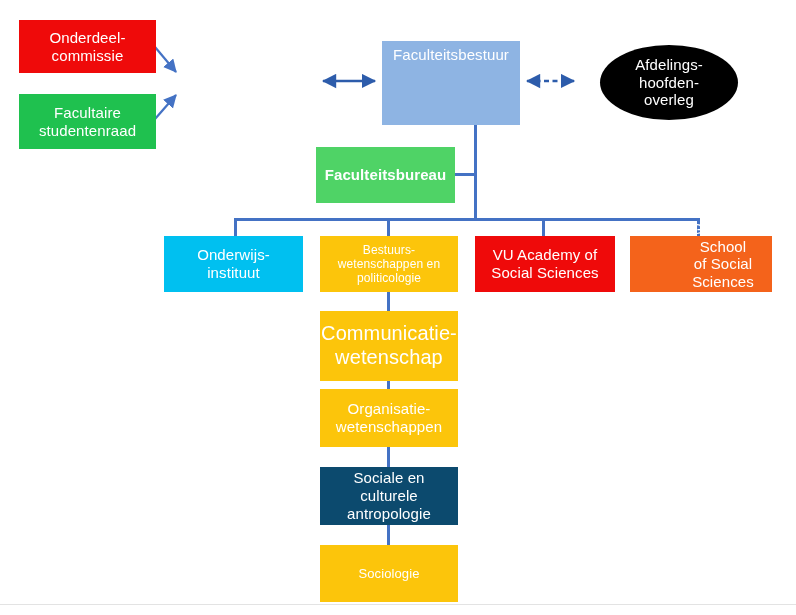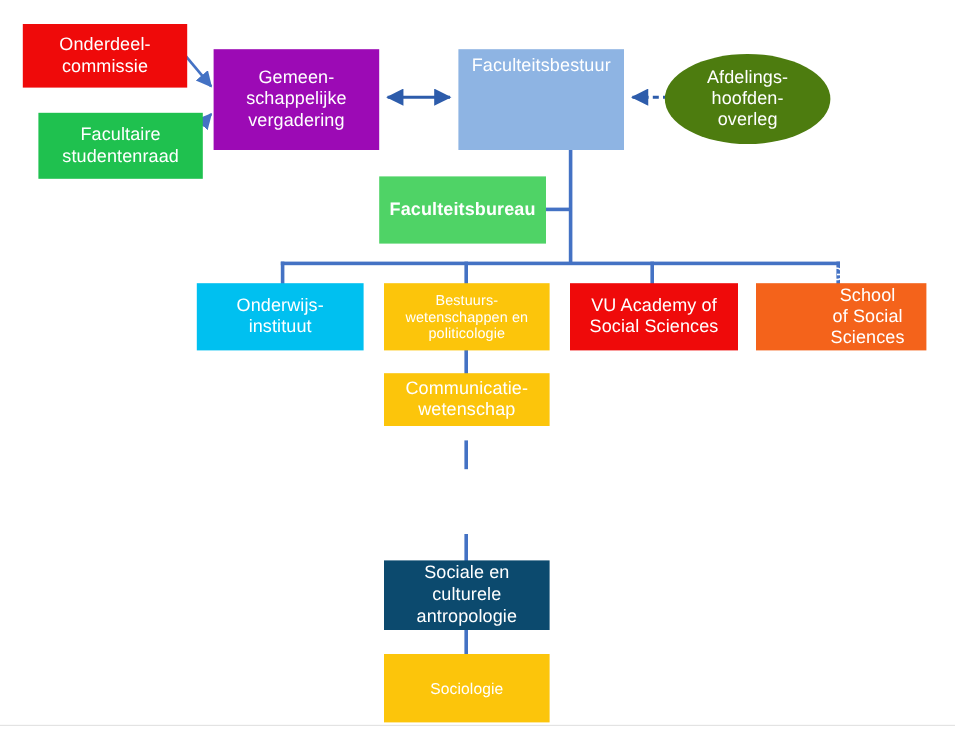--- a/index.html
+++ b/index.html
@@ -99,54 +99,53 @@
   <div class="line vline" style="left:697px; top:218px; height:20px;"></div>
 
   <div class="line vline" style="left:387px; top:290px; height:23px;"></div>
   <div class="line vline" style="left:387px; top:367px; height:24px;"></div>
   <div class="line vline" style="left:387px; top:445px; height:24px;"></div>
   <div class="line vline" style="left:387px; top:523px; height:24px;"></div>
 
   <div class="node" style="left: 19px; top: 20px; width: 137px; height: 53px; background: rgb(239, 10, 10); color: rgb(255, 255, 255); font-size: 15px;"><span>Onderdeel-
 commissie</span></div>
 
-  <div class="node" style="left: 32px; top: 94px; width: 137px; height: 55px; background: rgb(31, 193, 79); color: rgb(255, 255, 255); font-size: 15px;"><span>Facultaire
+  <div class="node" style="left: 19px; top: 94px; width: 137px; height: 55px; background: rgb(31, 193, 79); color: rgb(255, 255, 255); font-size: 15px;"><span>Facultaire
 studentenraad</span></div>
 
-  <div class="node" style="left: 178px; top: 41px; width: 138px; height: 84px; background: rgb(156, 10, 181); color: rgb(255, 255, 255); font-size: 15px;"><span>Gemeen-
-schappelijke
-vergadering</span></div>
 
   <div class="node" style="left: 412px; top: 84px; width: 94px; height: 30px; background: rgb(58, 111, 196); color: rgb(255, 255, 255); font-size: 15px;"><span>Decaan</span></div>
 
   <div class="node" style="left: 382px; top: 41px; width: 138px; height: 84px; background: rgb(142, 180, 227); color: rgb(255, 255, 255); font-size: 15px; align-items: flex-start; padding-top: 5px;"><span>Faculteitsbestuur</span></div>
 
-  <div class="node ellipse" style="left: 554px; top: 45px; width: 138px; height: 75px; background: #4d7c0f; color: rgb(255, 255, 255); font-size: 15px;"><span>Afdelings-
+  <div class="node ellipse" style="left: 600px; top: 45px; width: 138px; height: 75px; background: #000000; color: rgb(255, 255, 255); font-size: 15px;"><span>Afdelings-
 hoofden-
 overleg</span></div>
 
   <div class="node" style="left: 316px; top: 147px; width: 139px; height: 56px; background: rgb(79, 211, 102); color: rgb(255, 255, 255); font-size: 15px; font-weight: bold;"><span>Faculteitsbureau</span></div>
 
   <div class="node" style="left: 164px; top: 236px; width: 139px; height: 56px; background: rgb(0, 192, 240); color: rgb(255, 255, 255); font-size: 15px;"><span>Onderwijs-
 instituut</span></div>
 
   <div class="node" style="left: 320px; top: 236px; width: 138px; height: 56px; background: rgb(252, 197, 11); color: rgb(255, 255, 255); font-size: 12px;"><span>Bestuurs-
 wetenschappen en
 politicologie</span></div>
 
   <div class="node" style="left: 475px; top: 236px; width: 140px; height: 56px; background: rgb(239, 10, 10); color: rgb(255, 255, 255); font-size: 15px;"><span>VU Academy of
 Social Sciences</span></div>
 
   <div class="node" style="left: 630px; top: 236px; width: 142px; height: 56px; background: rgb(244, 99, 27); color: rgb(255, 255, 255); font-size: 15px; align-items: flex-start; padding-top: 0px;"><span style="position: relative; top: -16px; margin-left: 44px;">Graduate School
 of Social
 Sciences</span></div>
 
-  <div class="node" style="left: 320px; top: 311px; width: 138px; height: 44px; background: rgb(252, 197, 11); color: rgb(255, 255, 255); font-size: 15px;"><span>Communicatie-
+  <div class="node" style="left: 320px; top: 311px; width: 138px; height: 70px; background: rgb(252, 197, 11); color: rgb(255, 255, 255); font-size: 20px;"><span>Communicatie-
 wetenschap</span></div>
 
+  <div class="node" style="left: 320px; top: 389px; width: 138px; height: 58px; background: rgb(252, 197, 11); color: rgb(255, 255, 255); font-size: 15px;"><span>Organisatie-
+wetenschappen</span></div>
 
   <div class="node" style="left: 320px; top: 467px; width: 138px; height: 58px; background: #0c4a6e; color: rgb(255, 255, 255); font-size: 15px;"><span>Sociale en
 culturele
 antropologie</span></div>
 
   <div class="node" style="left: 320px; top: 545px; width: 138px; height: 57px; background: rgb(252, 197, 11); color: rgb(255, 255, 255); font-size: 13px;"><span>Sociologie</span></div>
 
   <div class="hairline" style="left:0px; top:604px; width:796px;"></div>
 </div>
 

